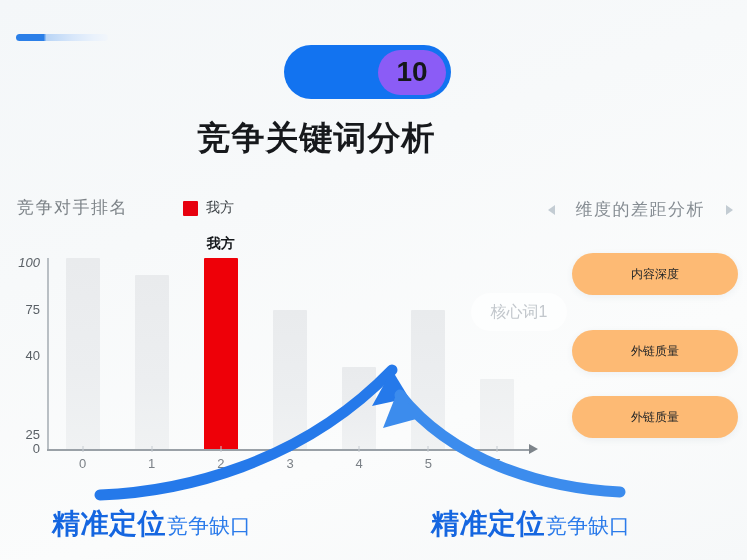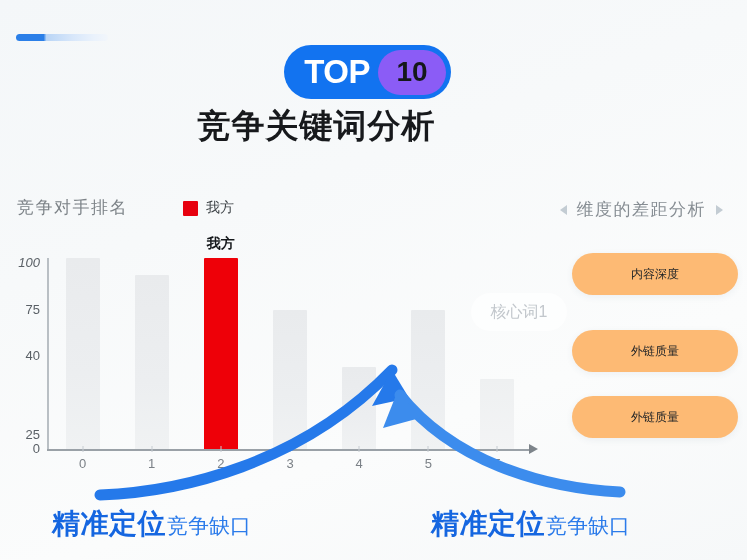--- a/index.html
+++ b/index.html
@@ -81,21 +81,21 @@
     align-items: center;
     justify-content: center;
     color: #15181b;
     font-size: 28px;
     font-weight: bold;
   }
 
   
   .subtitle {
     position: absolute;
-    left: 0; top: 104px;
+    left: 0; top: 116px;
     width: 604px;
     text-align: center;
     font-size: 33px;
     font-weight: bold;
     color: #17191c;
     letter-spacing: 1px;
     padding-left: 29px;
     box-sizing: border-box;
   }
 
@@ -119,24 +119,24 @@
     background: #e7000f;
     border-radius: 1px;
   }
   .legend-label {
     font-size: 14px;
     color: #3d4246;
   }
 
   .dim-header {
     position: absolute;
-    right: 24px; top: 198px;
-    display: flex;
-    align-items: center;
-    gap: 10px;
+    right: 14px; top: 198px;
+    display: flex;
+    align-items: center;
+    gap: 21px;
   }
   .tri {
     width: 0; height: 0;
     border-top: 5px solid transparent;
     border-bottom: 5px solid transparent;
   }
   .tri-left  { border-right: 7px solid #c3ccd3; }
   .tri-right { border-left: 7px solid #c3ccd3; }
   .dim-header-label {
     font-size: 17px;
@@ -281,21 +281,20 @@
   }
 </style>
 </head>
 <body>
 
 <div class="stage">
 
   <div class="accent-bar"></div>
 
   <div class="top-badge">
-    <span class="top-badge-label">TOP</span>
     <span class="top-badge-pill">10</span>
   </div>
 
   <div class="subtitle">竞争关键词分析</div>
 
   <div class="chart-title">竞争对手排名</div>
   <div class="legend">
     <span class="legend-swatch"></span>
     <span class="legend-label">我方</span>
   </div>

